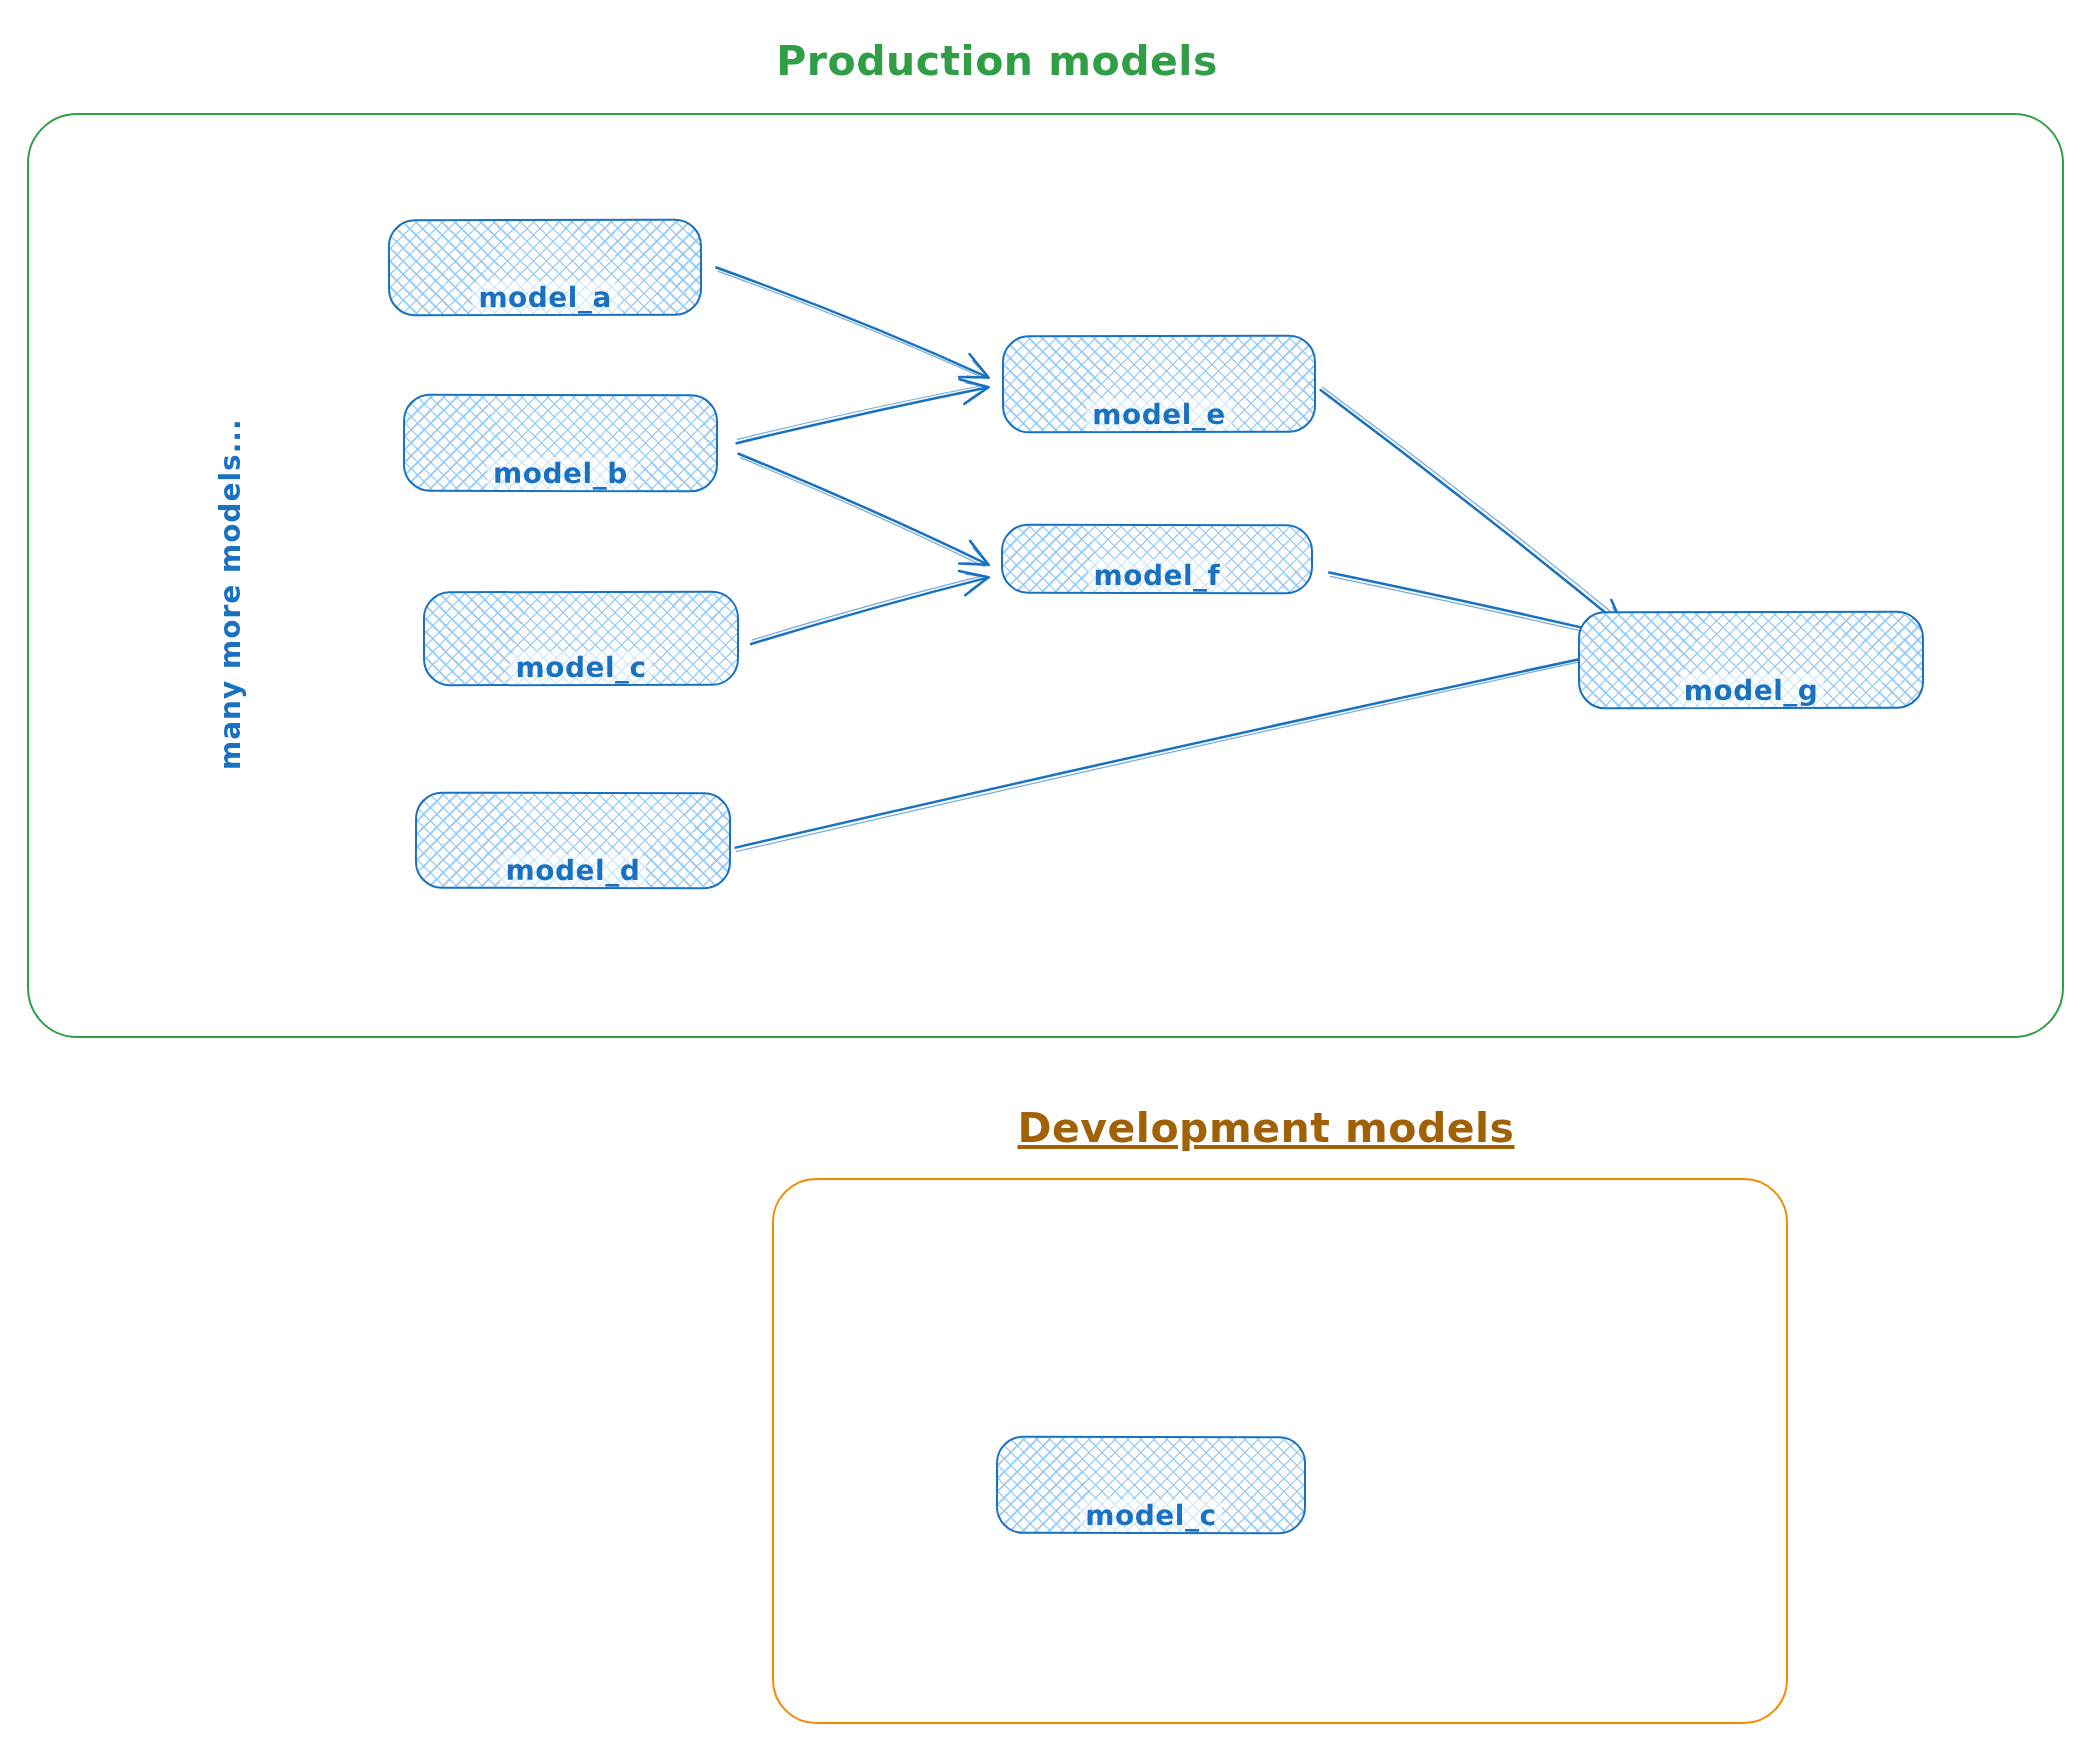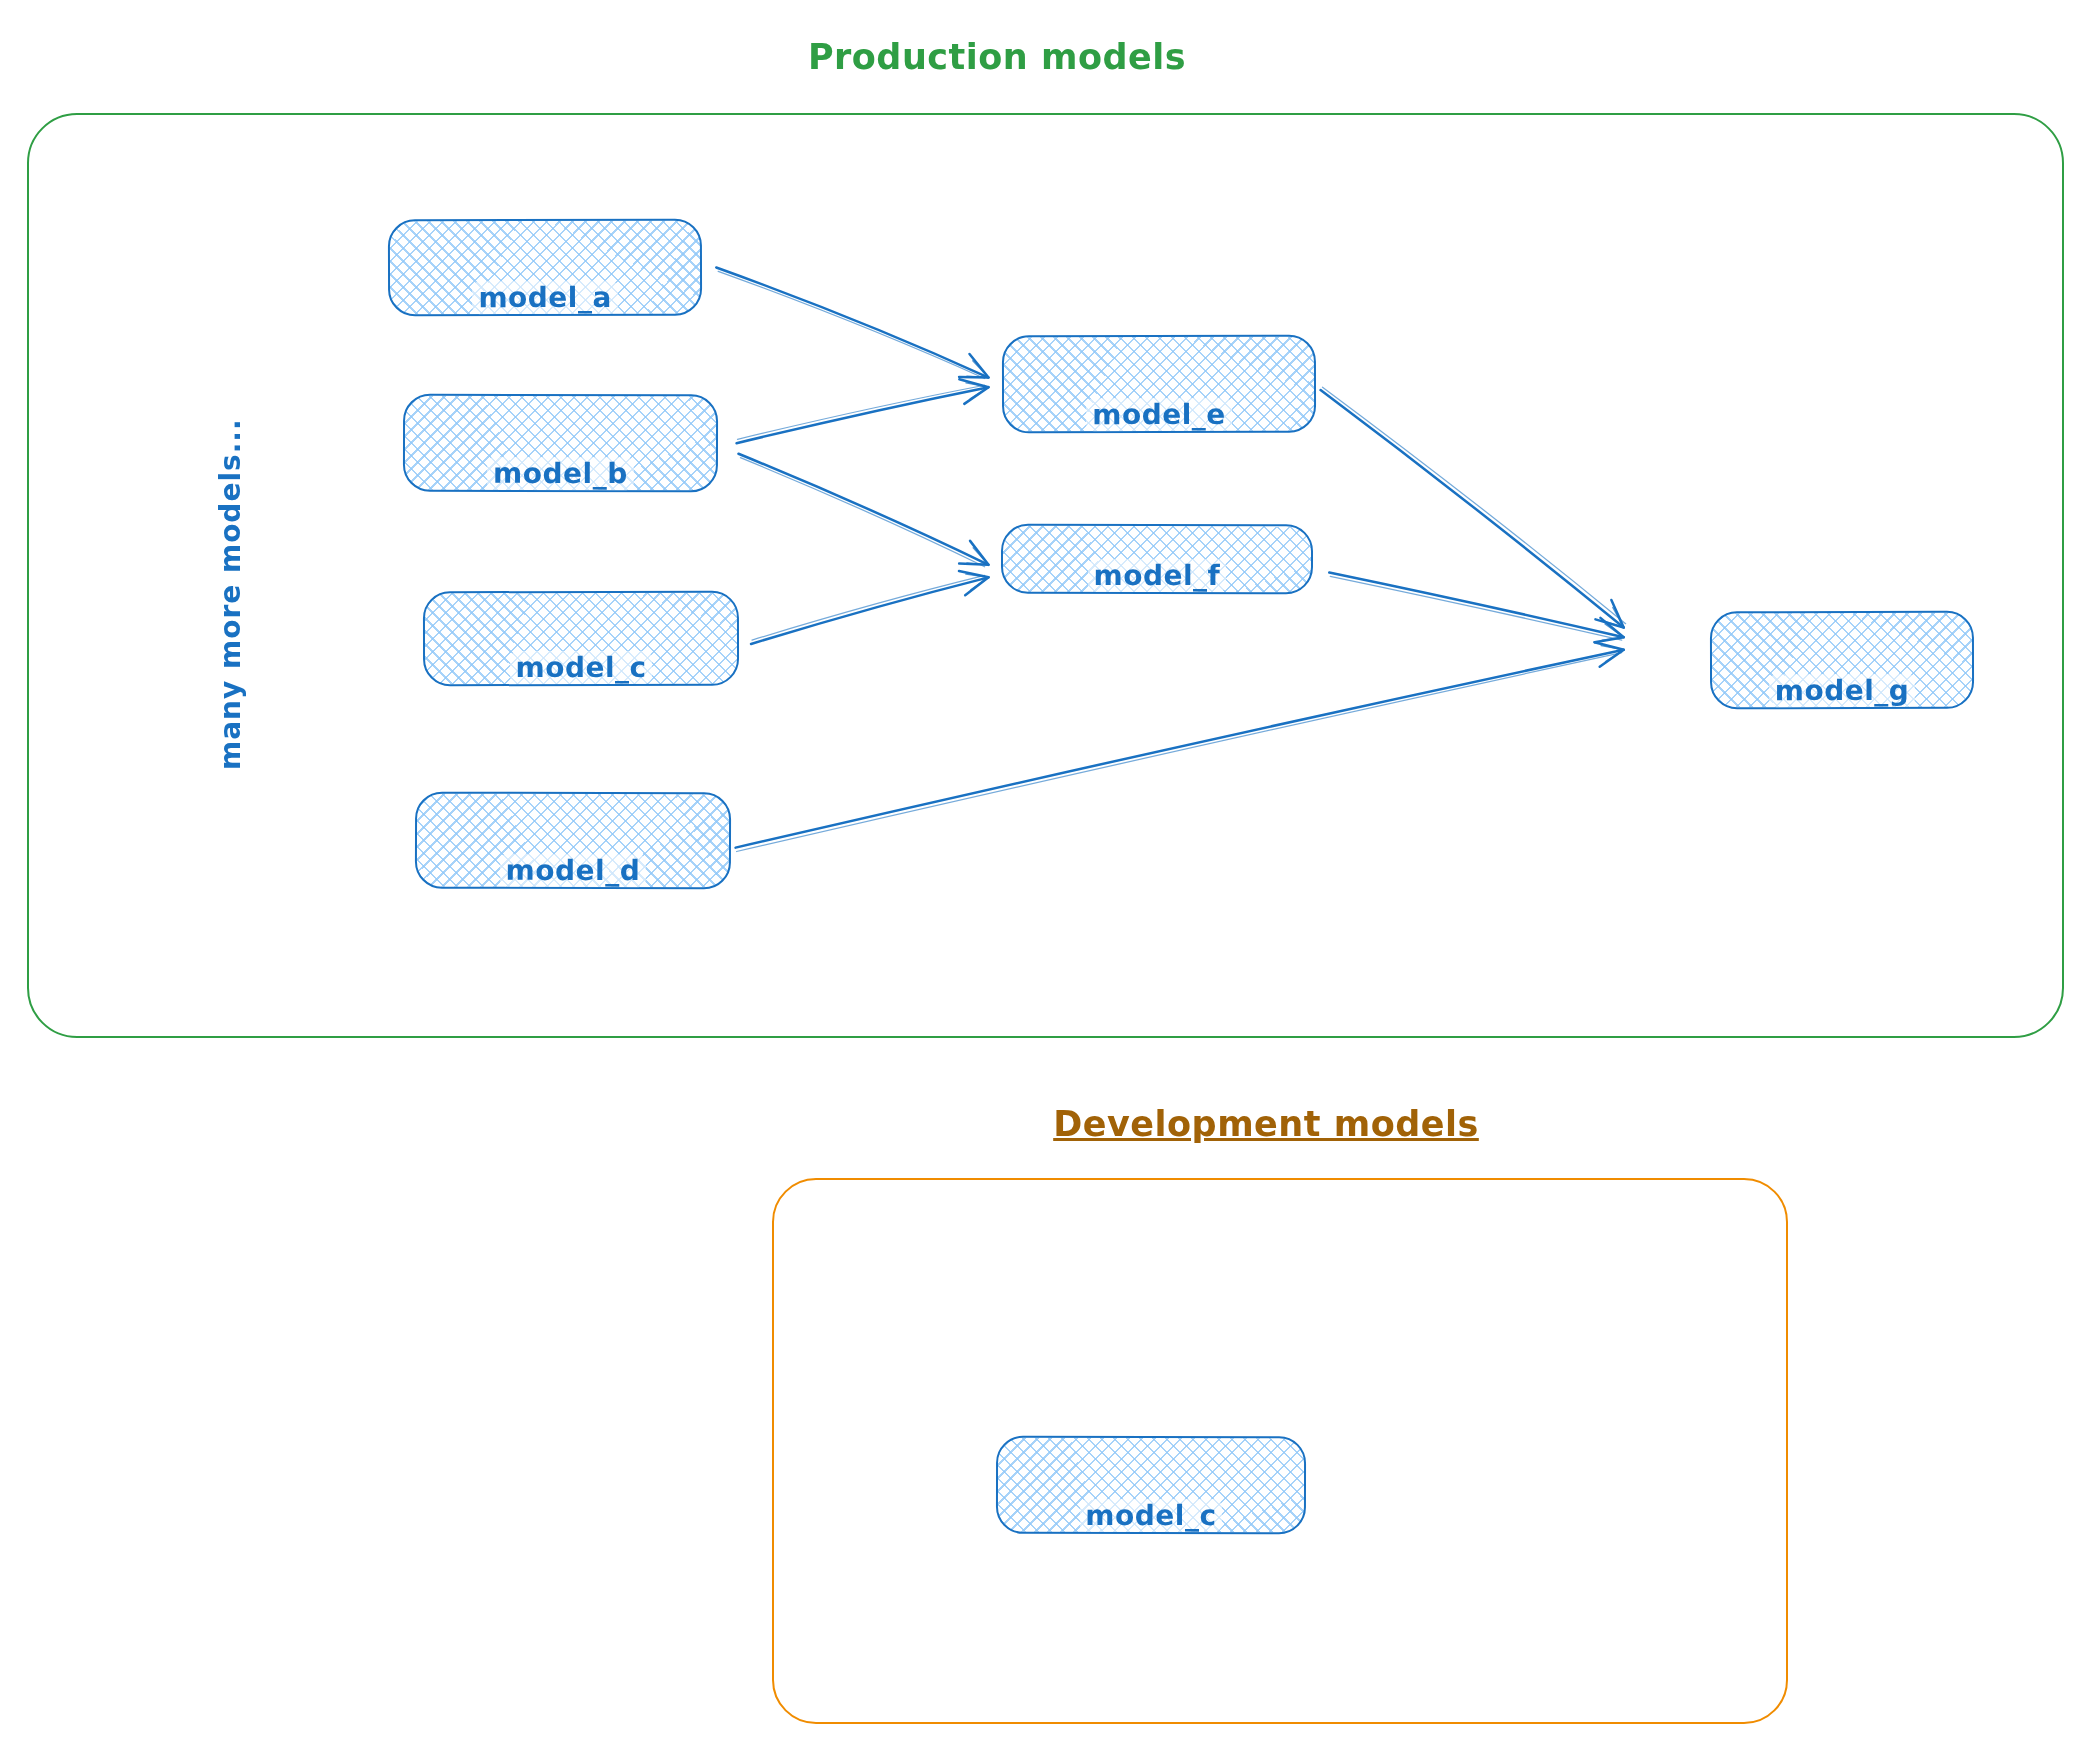--- a/index.html
+++ b/index.html
@@ -15,21 +15,21 @@
   #prod-frame{
     left:27px;top:113px;width:2037px;height:925px;
     border:2.5px solid #2f9e44;
   }
   #dev-frame{
     left:772px;top:1178px;width:1016px;height:546px;
     border:2.5px solid #f08c00;border-radius:44px;
   }
   .group-title{
     position:absolute;transform:translateX(-50%);
-    font-size:35px;font-weight:600;letter-spacing:0.5px;white-space:nowrap;
+    font-size:41px;font-weight:600;letter-spacing:0.5px;white-space:nowrap;
   }
   #prod-title{left:997px;top:37px;color:#2f9e44;}
   #dev-title{left:1266px;top:1104px;color:#a16207;text-decoration:underline;}
   
   .node{
     position:absolute;box-sizing:border-box;
     border:2.9px solid #1971c2;border-radius:27px;
     background:
       repeating-linear-gradient(45deg, rgba(145,200,248,.80) 0 1.7px, transparent 1.7px 9.2px),
       repeating-linear-gradient(135deg, rgba(145,200,248,.80) 0 1.7px, transparent 1.7px 9.2px),
@@ -40,21 +40,21 @@
     color:#1971c2;font-size:28px;font-weight:600;letter-spacing:0.5px;
     background:rgba(255,255,255,.55);padding:0 5.8px;border-radius:7.7px;
     white-space:nowrap;
   }
   .n-a{left:388px;top:219px;width:314px;height:97px;transform:rotate(-.15deg);}
   .n-b{left:403px;top:394px;width:315px;height:98px;transform:rotate(.12deg);}
   .n-c{left:423px;top:591px;width:316px;height:95px;transform:rotate(-.1deg);}
   .n-d{left:415px;top:792px;width:316px;height:97px;transform:rotate(.15deg);}
   .n-e{left:1002px;top:335px;width:314px;height:98px;transform:rotate(-.12deg);}
   .n-f{left:1001px;top:524px;width:312px;height:70px;transform:rotate(.1deg);}
-  .n-g{left:1710px;top:611px;width:264px;height:98px;transform:rotate(-.12deg);}
+  .n-g{left:1578px;top:611px;width:346px;height:98px;transform:rotate(-.12deg);}
   .n-c2{left:996px;top:1436px;width:310px;height:98px;transform:rotate(.1deg);}
   
   #side-note{
     position:absolute;left:214px;top:469px;height:301px;
     writing-mode:vertical-rl;transform:rotate(180deg);
     color:#1971c2;font-size:28px;font-weight:600;letter-spacing:1px;
     white-space:nowrap;
   }
   
   #edges{position:absolute;left:0;top:0;width:2089px;height:1759px;pointer-events:none;}

